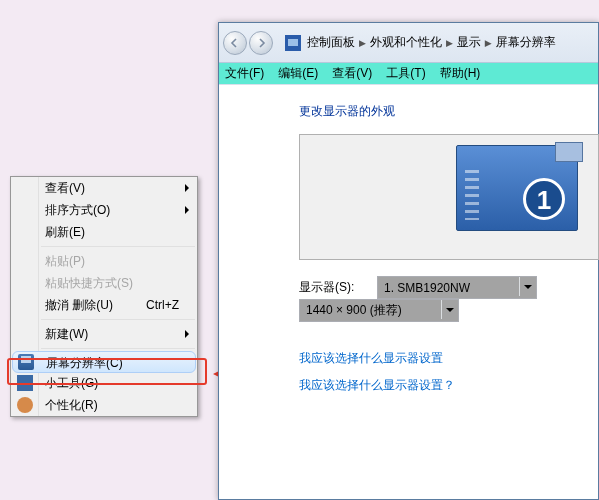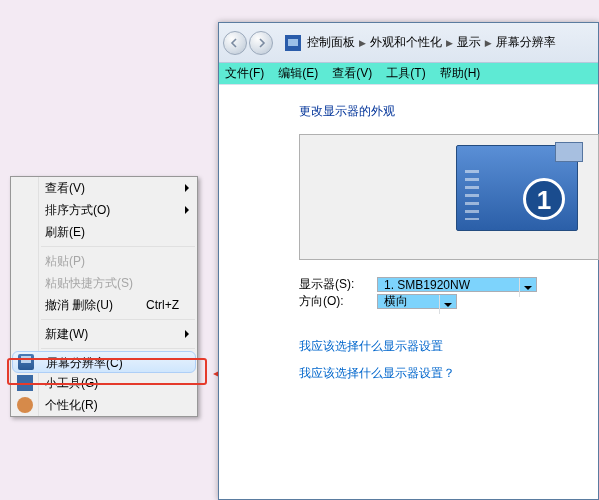--- a/index.html
+++ b/index.html
@@ -84,21 +84,21 @@
   .mon .num {
     position:absolute; right:12px; bottom:10px; width:42px;height:42px;
     border-radius:50%; background:#1a4c8e; border:3px solid #fff;
     color:#fff; font-size:26px; font-weight:bold; text-align:center; line-height:38px;
   }
   .mon .small { position:absolute; right:-6px; top:-4px; width:28px;height:20px; background:#a7bfe0; border:1px solid #5575a0;}
   .mon::after{content:"";position:absolute;left:8px;bottom:10px;width:14px;height:50px;background:repeating-linear-gradient(#fff 0 3px,transparent 3px 8px);opacity:.5;}
   .form-row { display:flex; align-items:center; }
   .form-row .lbl { width: 78px; }
   .dropdown {
-    height: 15px; border:1px solid #abadb3; background:#7dd3fc;
+    height: 23px; border:1px solid #abadb3; background:#a3a3a3;
     display:inline-flex; align-items:center; padding: 0 6px;
     min-width: 160px; position:relative;
   }
   .dropdown.small { min-width: 80px; }
   .dropdown .dd-arrow {
     position:absolute; right:0; top:0; width:17px; height:19px;
     border-left:1px solid #dbdee1;
     display:flex;align-items:center;justify-content:center;
   }
   .dd-arrow::after{content:"";width:0;height:0;border-left:4px solid transparent;border-right:4px solid transparent;border-top:4px solid #000;}
@@ -209,28 +209,25 @@
 
     <div class="form-row">
       <span class="lbl">显示器(S):</span>
       <div class="dropdown">
         <span>1. SMB1920NW</span>
         <span class="dd-arrow"></span>
       </div>
     </div>
 
     <div class="form-row">
-    </div>
-
-    <div class="form-row">
-      <span class="lbl">方向(O):</span>
-      <div class="dropdown small">
-        <span>横向</span>
+      <div class="dropdown">
+        <span>1440 × 900 (推荐)</span>
         <span class="dd-arrow"></span>
       </div>
     </div>
+
 
     <div class="links">
       <a>我应该选择什么显示器设置</a>
       <a>我应该选择什么显示器设置？</a>
     </div>
   </div>
 </div>
 
 </body></html>

